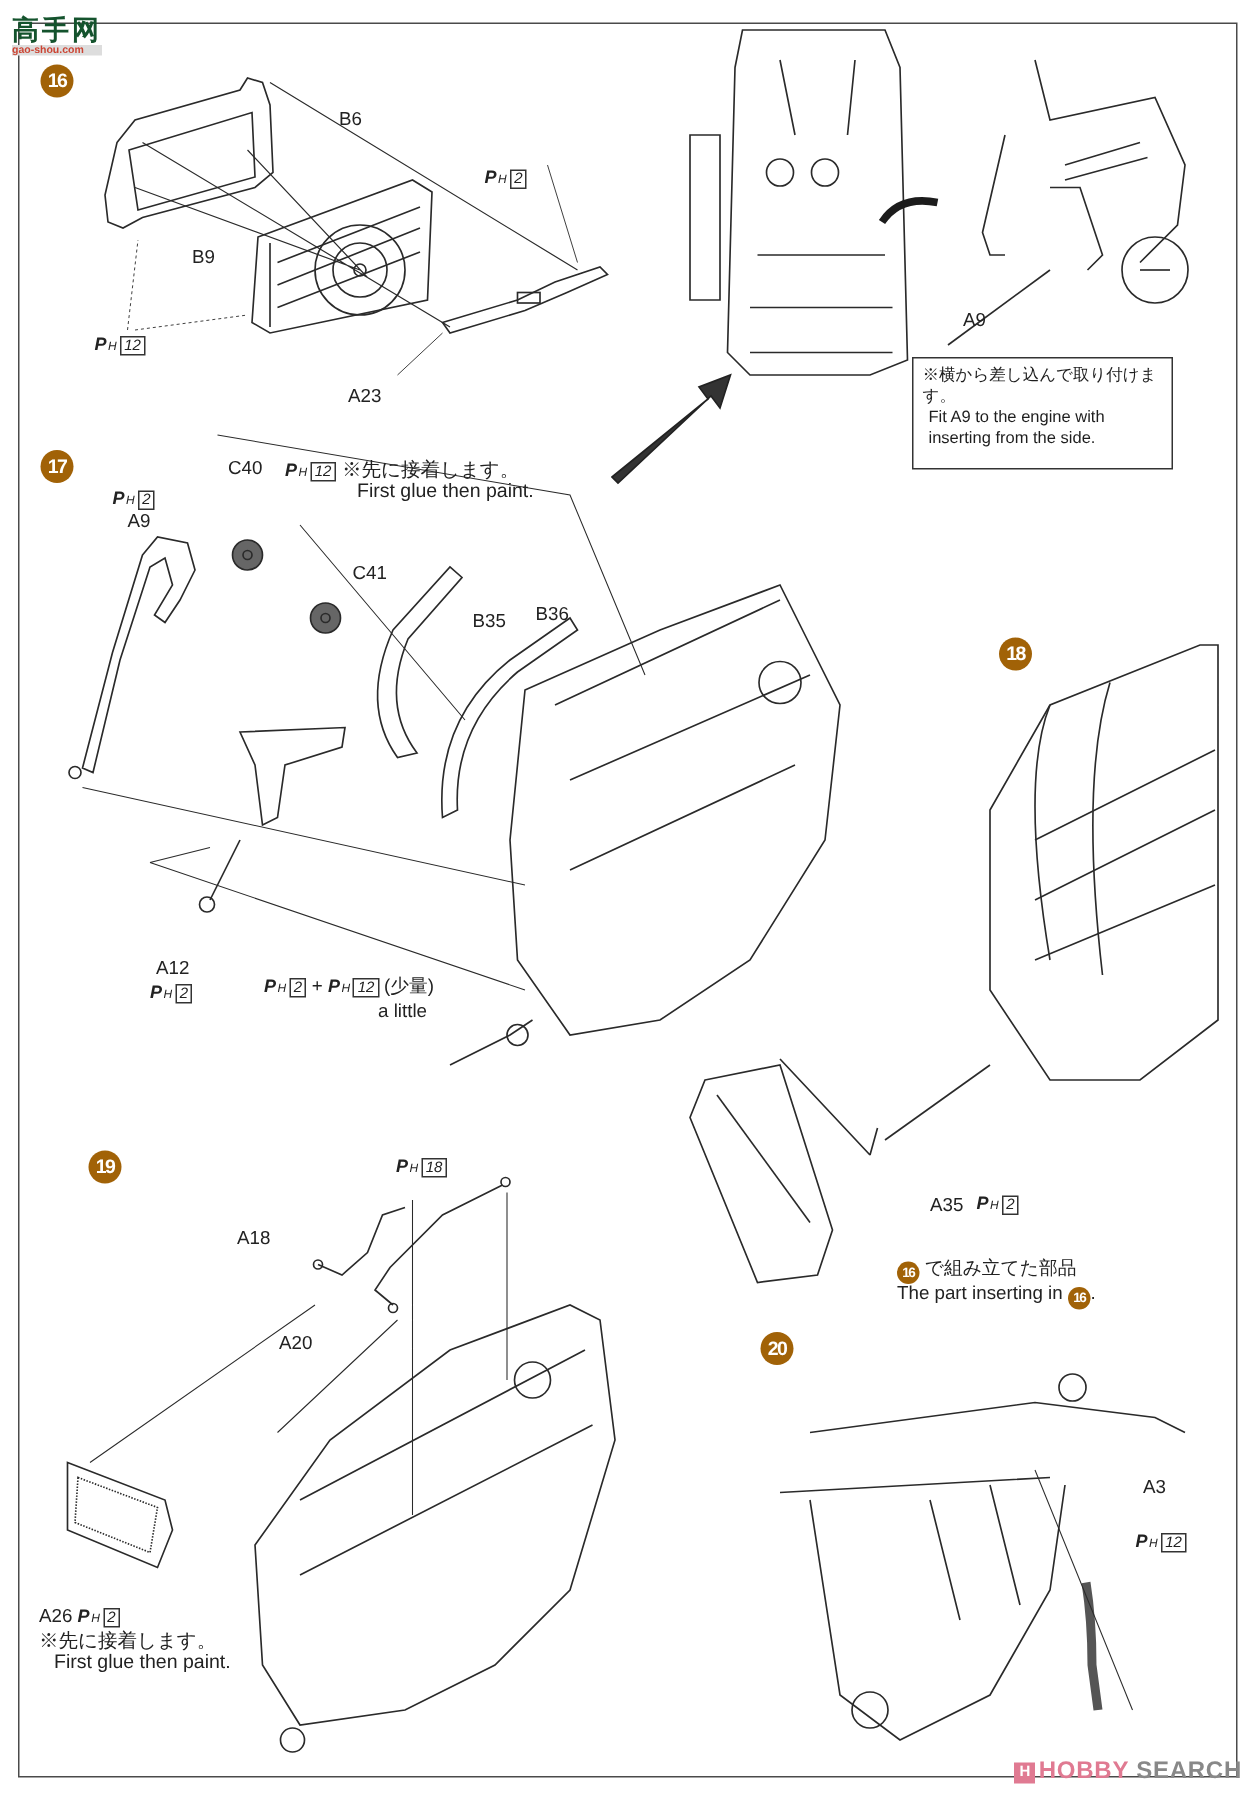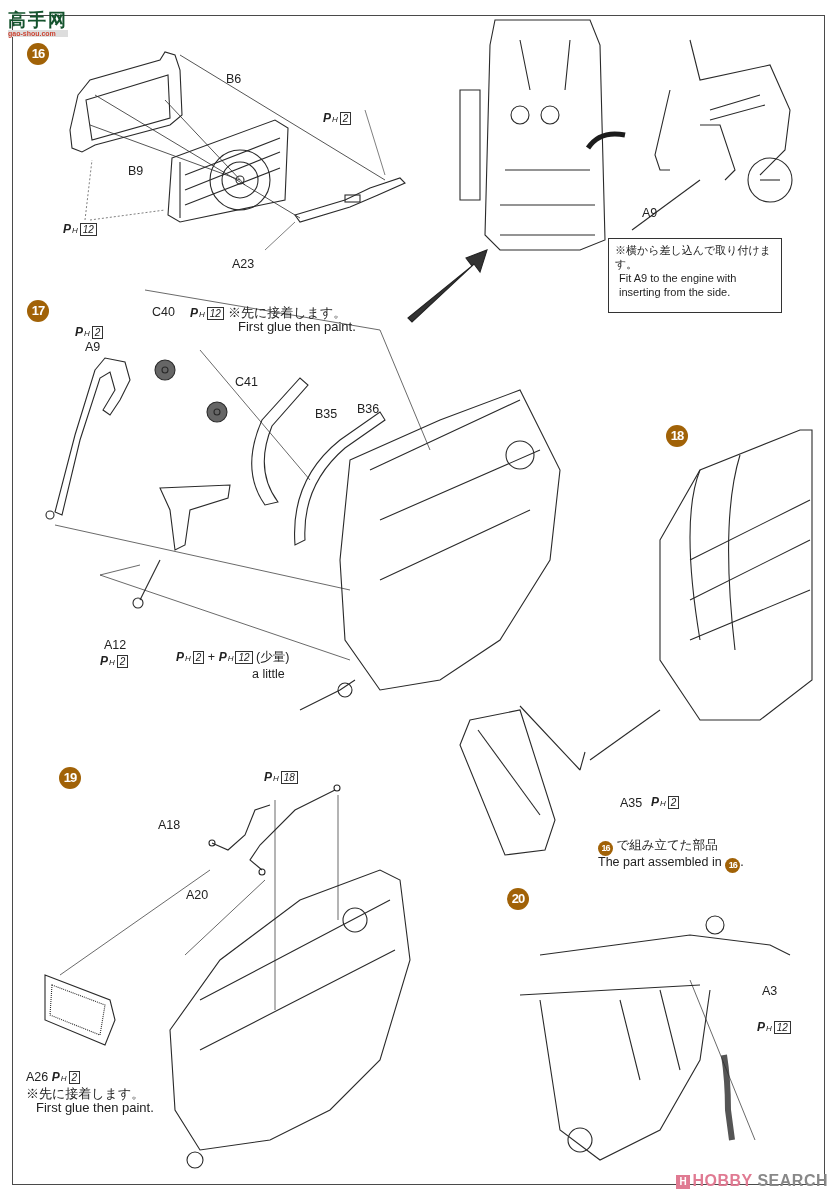--- a/index.html
+++ b/index.html
@@ -210,21 +210,21 @@
 <div class="step" style="left:666px;top:425px;">18</div>
 <div class="lbl" style="left:620px;top:796px;">A35</div>
 <div class="lbl" style="left:651px;top:795px;">
   <span class="paint"><span>P</span><span class="sub">H</span><span class="box">2</span></span>
 </div>
 <div class="lbl" style="left:598px;top:838px;">
   <span class="step small">16</span>
   <span>で組み立てた部品</span>
 </div>
 <div class="lbl" style="left:598px;top:855px;">
-  <span>The part assembled in</span>
+  <span>The part inserting in</span>
   <span class="step small">16</span><span>.</span>
 </div>
 
 <div class="step" style="left:27px;top:767px;margin-left:32px;">19</div>
 <div class="lbl" style="left:216px;top:770px;margin-left:48px;">
   <span class="paint"><span>P</span><span class="sub">H</span><span class="box">18</span></span>
 </div>
 <div class="lbl" style="left:158px;top:818px;">A18</div>
 <div class="lbl" style="left:186px;top:888px;">A20</div>
 <div class="lbl" style="left:26px;top:1070px;">

